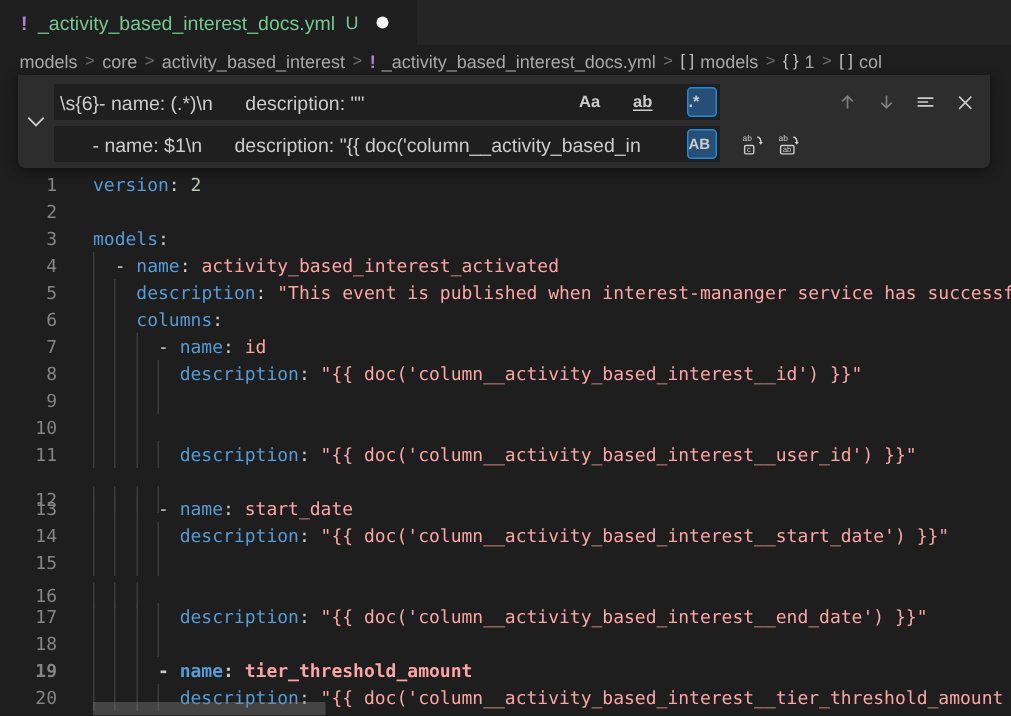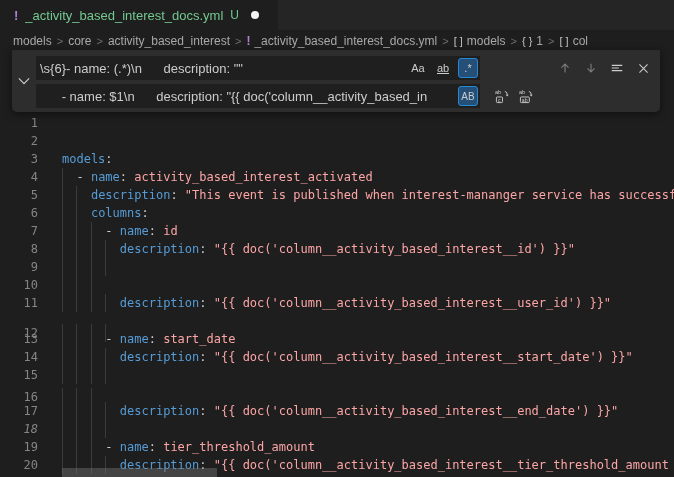--- a/index.html
+++ b/index.html
@@ -40,21 +40,21 @@
 
   
   .findwidget{position:absolute;left:12px;top:-2px;width:648px;height:62px;background:#2d2d2e;
               border-radius:0 0 5px 5px;box-shadow:0 2px 8px rgba(0,0,0,0.5);z-index:5;}
   .fw-toggle{position:absolute;left:0;top:0;width:24px;height:62px;display:flex;
              align-items:center;justify-content:center;cursor:pointer;}
   .fw-input{position:absolute;left:24px;height:24px;width:444px;background:#1f1f20;
             display:flex;align-items:center;box-sizing:border-box;padding:0 2px 0 4px;}
   .fw-input .txt{flex:1;font-size:13px;color:#cccccc;white-space:pre;overflow:hidden;}
   .opt{width:20px;height:20px;border-radius:3px;display:flex;align-items:center;
-       justify-content:center;font-size:11px;color:#cccccc;margin-left:5px;flex:none;}
+       font-size:11px;color:#cccccc;margin-left:16px;flex:none;font-weight:bold;}
   .opt.active{background:#264f78;border:1px solid #2488d4;box-sizing:border-box;}
   .ww{border-bottom:1px solid #cccccc;line-height:10px;}
   .fw-results{position:absolute;left:478px;top:6px;height:24px;line-height:24px;
               font-size:12px;color:#f48771;white-space:nowrap;}
   .fw-nav{position:absolute;right:6px;top:7px;display:flex;gap:4px;}
   .navbtn{width:22px;height:22px;display:flex;align-items:center;justify-content:center;}
   .dim{opacity:0.5;}
   .repbtn{position:absolute;top:36px;width:20px;height:20px;display:flex;
           align-items:center;justify-content:center;}
   svg{display:block;}
@@ -102,39 +102,39 @@
       </span>
     <span class="bc-sep">&gt;</span>
     <span class="bc-item">
       <span class="bc-ico">[ ]</span>
       <span>col</span>
       </span>
   </div>
 
   <div class="editor">
     <div>
-        <div class="cline" style="top: 62px;"><span class="lnum">1</span></div>
+        <div class="cline" style="top: 62px;"><span class="lnum">1</span><span class="ltext"><span class="tk-k">version</span><span class="tk-p">: </span><span class="tk-n">2</span></span></div>
         <div class="cline" style="top: 80px;"><span class="lnum">2</span><span class="ltext"></span></div>
         <div class="cline" style="top: 98px;"><span class="lnum">3</span><span class="ltext"><span class="tk-k">models</span><span class="tk-p">:</span></span></div>
         <div class="cline" style="top: 116px;"><span class="guide" style="left: 62px;"></span><span class="lnum">4</span><span class="ltext"><span class="tk-p">  - </span><span class="tk-k">name</span><span class="tk-p">: </span><span class="tk-s">activity_based_interest_activated</span></span></div>
         <div class="cline" style="top: 134px;"><span class="guide" style="left: 62px;"></span><span class="guide" style="left: 76.45px;"></span><span class="lnum">5</span><span class="ltext"><span class="tk-p">    </span><span class="tk-k">description</span><span class="tk-p">: </span><span class="tk-s">"This event is published when interest-mananger service has successf</span></span></div>
         <div class="cline" style="top: 152px;"><span class="guide" style="left: 62px;"></span><span class="guide" style="left: 76.45px;"></span><span class="lnum">6</span><span class="ltext"><span class="tk-p">    </span><span class="tk-k">columns</span><span class="tk-p">:</span></span></div>
         <div class="cline" style="top: 170px;"><span class="guide" style="left: 62px;"></span><span class="guide" style="left: 76.45px;"></span><span class="guide" style="left: 90.9px;"></span><span class="lnum">7</span><span class="ltext"><span class="tk-p">      - </span><span class="tk-k">name</span><span class="tk-p">: </span><span class="tk-s">id</span></span></div>
         <div class="cline" style="top: 188px;"><span class="guide" style="left: 62px;"></span><span class="guide" style="left: 76.45px;"></span><span class="guide" style="left: 90.9px;"></span><span class="guide" style="left: 105.35px;"></span><span class="lnum">8</span><span class="ltext"><span class="tk-p">        </span><span class="tk-k">description</span><span class="tk-p">: </span><span class="tk-s">"{{ doc('column__activity_based_interest__id') }}"</span></span></div>
         <div class="cline" style="top: 206px;"><span class="guide" style="left: 62px;"></span><span class="guide" style="left: 76.45px;"></span><span class="guide" style="left: 90.9px;"></span><span class="guide" style="left: 105.35px;"></span><span class="lnum">9</span><span class="ltext"></span></div>
         <div class="cline" style="top: 224px;"><span class="guide" style="left: 62px;"></span><span class="guide" style="left: 76.45px;"></span><span class="guide" style="left: 90.9px;"></span><span class="lnum">10</span></div>
         <div class="cline" style="top: 242px;"><span class="guide" style="left: 62px;"></span><span class="guide" style="left: 76.45px;"></span><span class="guide" style="left: 90.9px;"></span><span class="guide" style="left: 105.35px;"></span><span class="lnum">11</span><span class="ltext"><span class="tk-p">        </span><span class="tk-k">description</span><span class="tk-p">: </span><span class="tk-s">"{{ doc('column__activity_based_interest__user_id') }}"</span></span></div>
         <div class="cline" style="top: 272px;"><span class="guide" style="left: 62px;"></span><span class="guide" style="left: 76.45px;"></span><span class="guide" style="left: 90.9px;"></span><span class="guide" style="left: 105.35px;"></span><span class="lnum">12</span><span class="ltext"></span></div>
         <div class="cline" style="top: 278px;"><span class="guide" style="left: 62px;"></span><span class="guide" style="left: 76.45px;"></span><span class="guide" style="left: 90.9px;"></span><span class="lnum">13</span><span class="ltext"><span class="tk-p">      - </span><span class="tk-k">name</span><span class="tk-p">: </span><span class="tk-s">start_date</span></span></div>
         <div class="cline" style="top: 296px;"><span class="guide" style="left: 62px;"></span><span class="guide" style="left: 76.45px;"></span><span class="guide" style="left: 90.9px;"></span><span class="guide" style="left: 105.35px;"></span><span class="lnum">14</span><span class="ltext"><span class="tk-p">        </span><span class="tk-k">description</span><span class="tk-p">: </span><span class="tk-s">"{{ doc('column__activity_based_interest__start_date') }}"</span></span></div>
         <div class="cline" style="top: 314px;"><span class="guide" style="left: 62px;"></span><span class="guide" style="left: 76.45px;"></span><span class="guide" style="left: 90.9px;"></span><span class="guide" style="left: 105.35px;"></span><span class="lnum">15</span><span class="ltext"></span></div>
         <div class="cline" style="top: 336px;"><span class="guide" style="left: 62px;"></span><span class="guide" style="left: 76.45px;"></span><span class="guide" style="left: 90.9px;"></span><span class="lnum">16</span></div>
         <div class="cline" style="top: 350px;"><span class="guide" style="left: 62px;"></span><span class="guide" style="left: 76.45px;"></span><span class="guide" style="left: 90.9px;"></span><span class="guide" style="left: 105.35px;"></span><span class="lnum">17</span><span class="ltext"><span class="tk-p">        </span><span class="tk-k">description</span><span class="tk-p">: </span><span class="tk-s">"{{ doc('column__activity_based_interest__end_date') }}"</span></span></div>
-        <div class="cline" style="top: 368px; font-style: italic;"><span class="guide" style="left: 62px;"></span><span class="guide" style="left: 76.45px;"></span><span class="guide" style="left: 90.9px;"></span><span class="guide" style="left: 105.35px;"></span><span class="lnum">18</span><span class="ltext"></span></div>
-        <div class="cline" style="top: 386px;"><span class="guide" style="left: 62px;"></span><span class="guide" style="left: 76.45px;"></span><span class="guide" style="left: 90.9px;"></span><span class="lnum">19</span><span class="ltext"><span class="tk-p">      - </span><span class="tk-k">name</span><span class="tk-p">: </span><span class="tk-s">tier_threshold_amount</span></span></div>
+        <div class="cline" style="top: 368px;"><span class="guide" style="left: 62px;"></span><span class="guide" style="left: 76.45px;"></span><span class="guide" style="left: 90.9px;"></span><span class="guide" style="left: 105.35px;"></span><span class="lnum">18</span><span class="ltext"></span></div>
+        <div class="cline" style="top: 386px; font-weight: bold;"><span class="guide" style="left: 62px;"></span><span class="guide" style="left: 76.45px;"></span><span class="guide" style="left: 90.9px;"></span><span class="lnum">19</span><span class="ltext"><span class="tk-p">      - </span><span class="tk-k">name</span><span class="tk-p">: </span><span class="tk-s">tier_threshold_amount</span></span></div>
         <div class="cline" style="top: 404px;"><span class="guide" style="left: 62px;"></span><span class="guide" style="left: 76.45px;"></span><span class="guide" style="left: 90.9px;"></span><span class="guide" style="left: 105.35px;"></span><span class="lnum">20</span><span class="ltext"><span class="tk-p">        </span><span class="tk-k">description</span><span class="tk-p">: </span><span class="tk-s">"{{ doc('column__activity_based_interest__tier_threshold_amount</span></span></div>
       </div>
     <div class="hthumb"></div>
 
     <div class="findwidget">
       <div class="fw-toggle">
         <span>
           <svg width="12" height="8" viewBox="0 0 14 8">
               <path d="M1 1l6 6 6-6" fill="none" stroke="#cccccc" stroke-width="1.4"></path>
             </svg>

